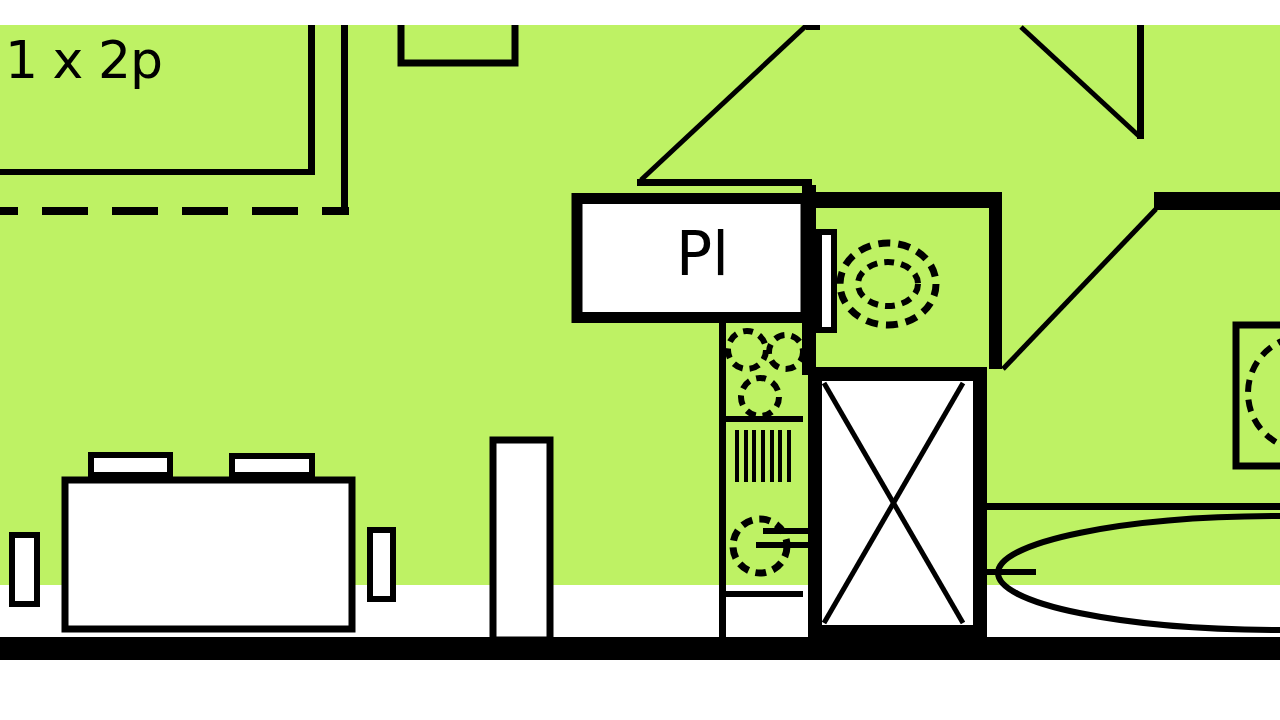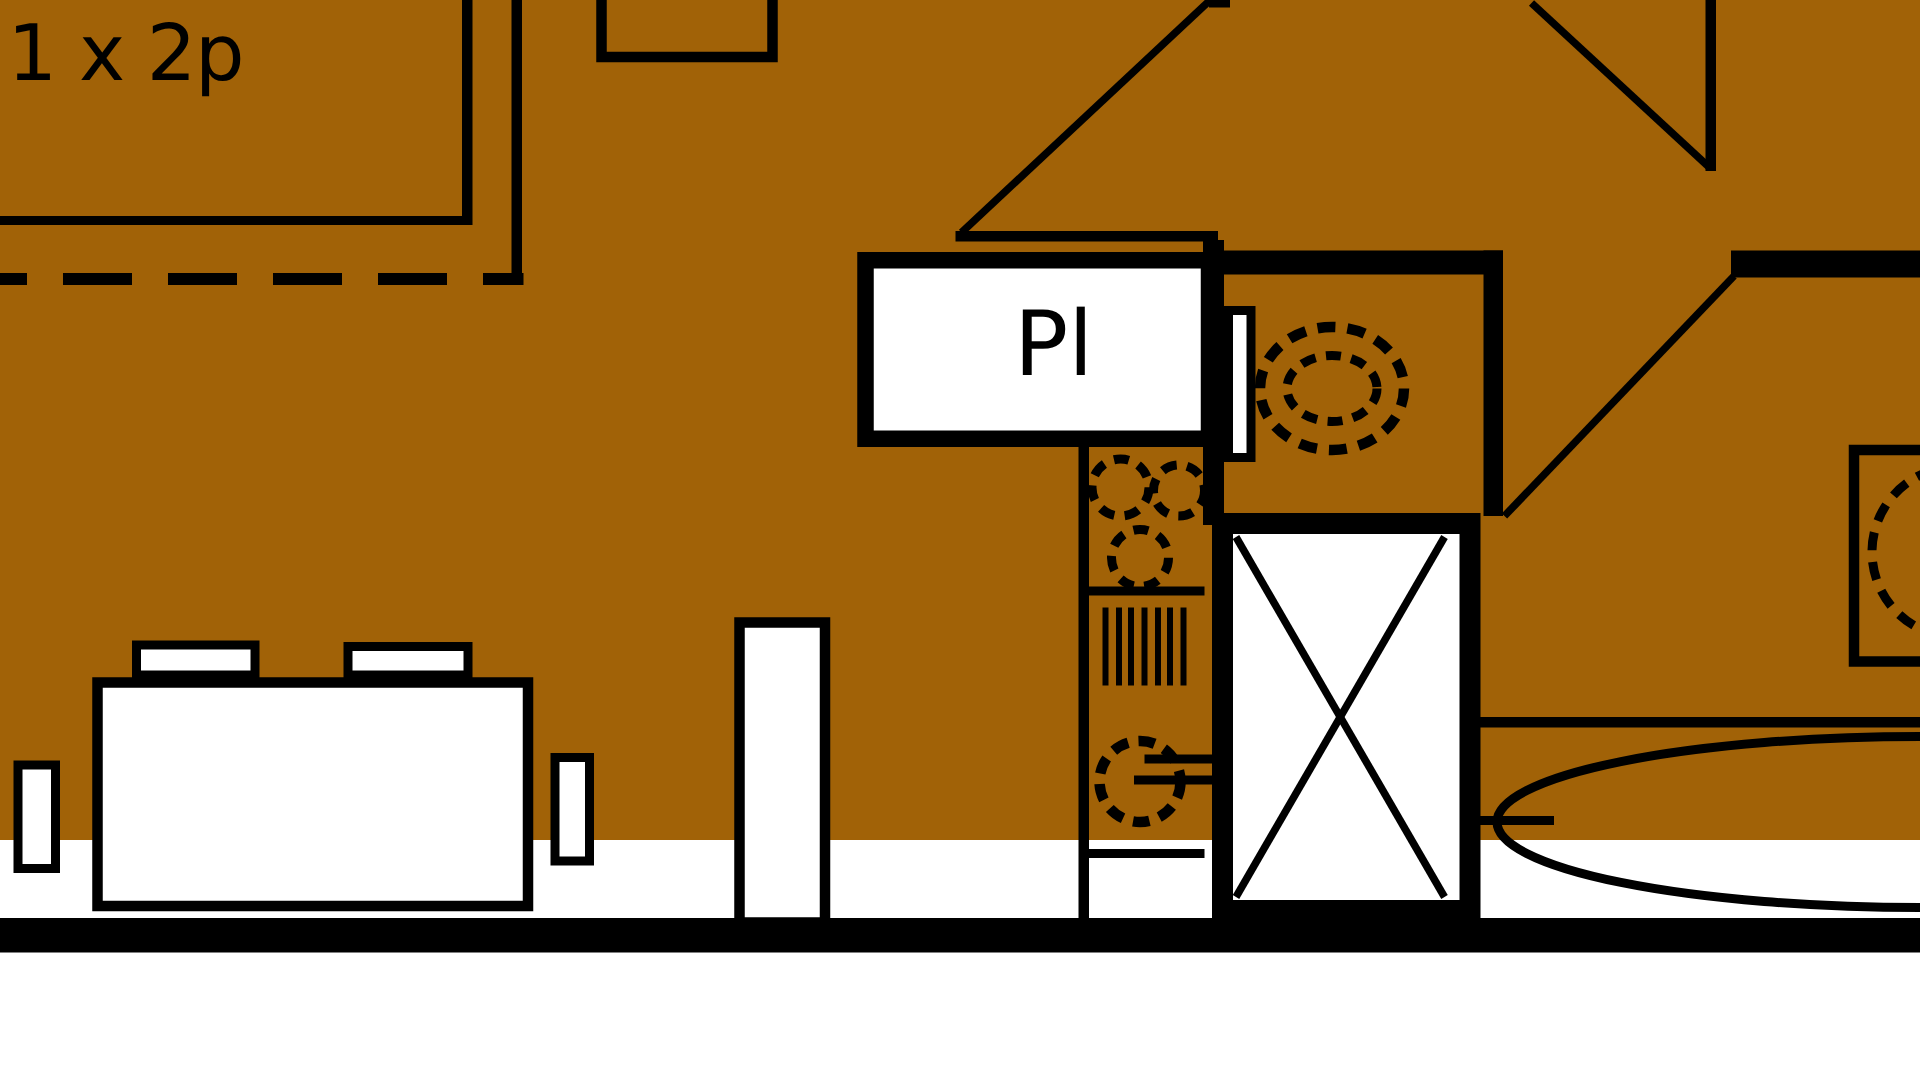--- a/index.html
+++ b/index.html
@@ -5,21 +5,22 @@
   html, body {
     margin: 0; padding: 0;
     background: #ffffff;
     width: 1280px; height: 720px;
     overflow: hidden;
     font-family: "DejaVu Sans", "Liberation Sans", sans-serif;
   }
   #plan-canvas {
     position: relative;
     width: 1280px; height: 560px;
-    background: #a16207;
+    background: #bef264;
+    margin-top: 25px;
   }
   svg { display: block; }
   text {
     font-family: "DejaVu Sans", "Liberation Sans", sans-serif;
     fill: currentColor;
   }
   .label-unit { font-size: 52px; letter-spacing: -1px; }
   .label-closet { font-size: 60px; }
 </style>
 </head>

